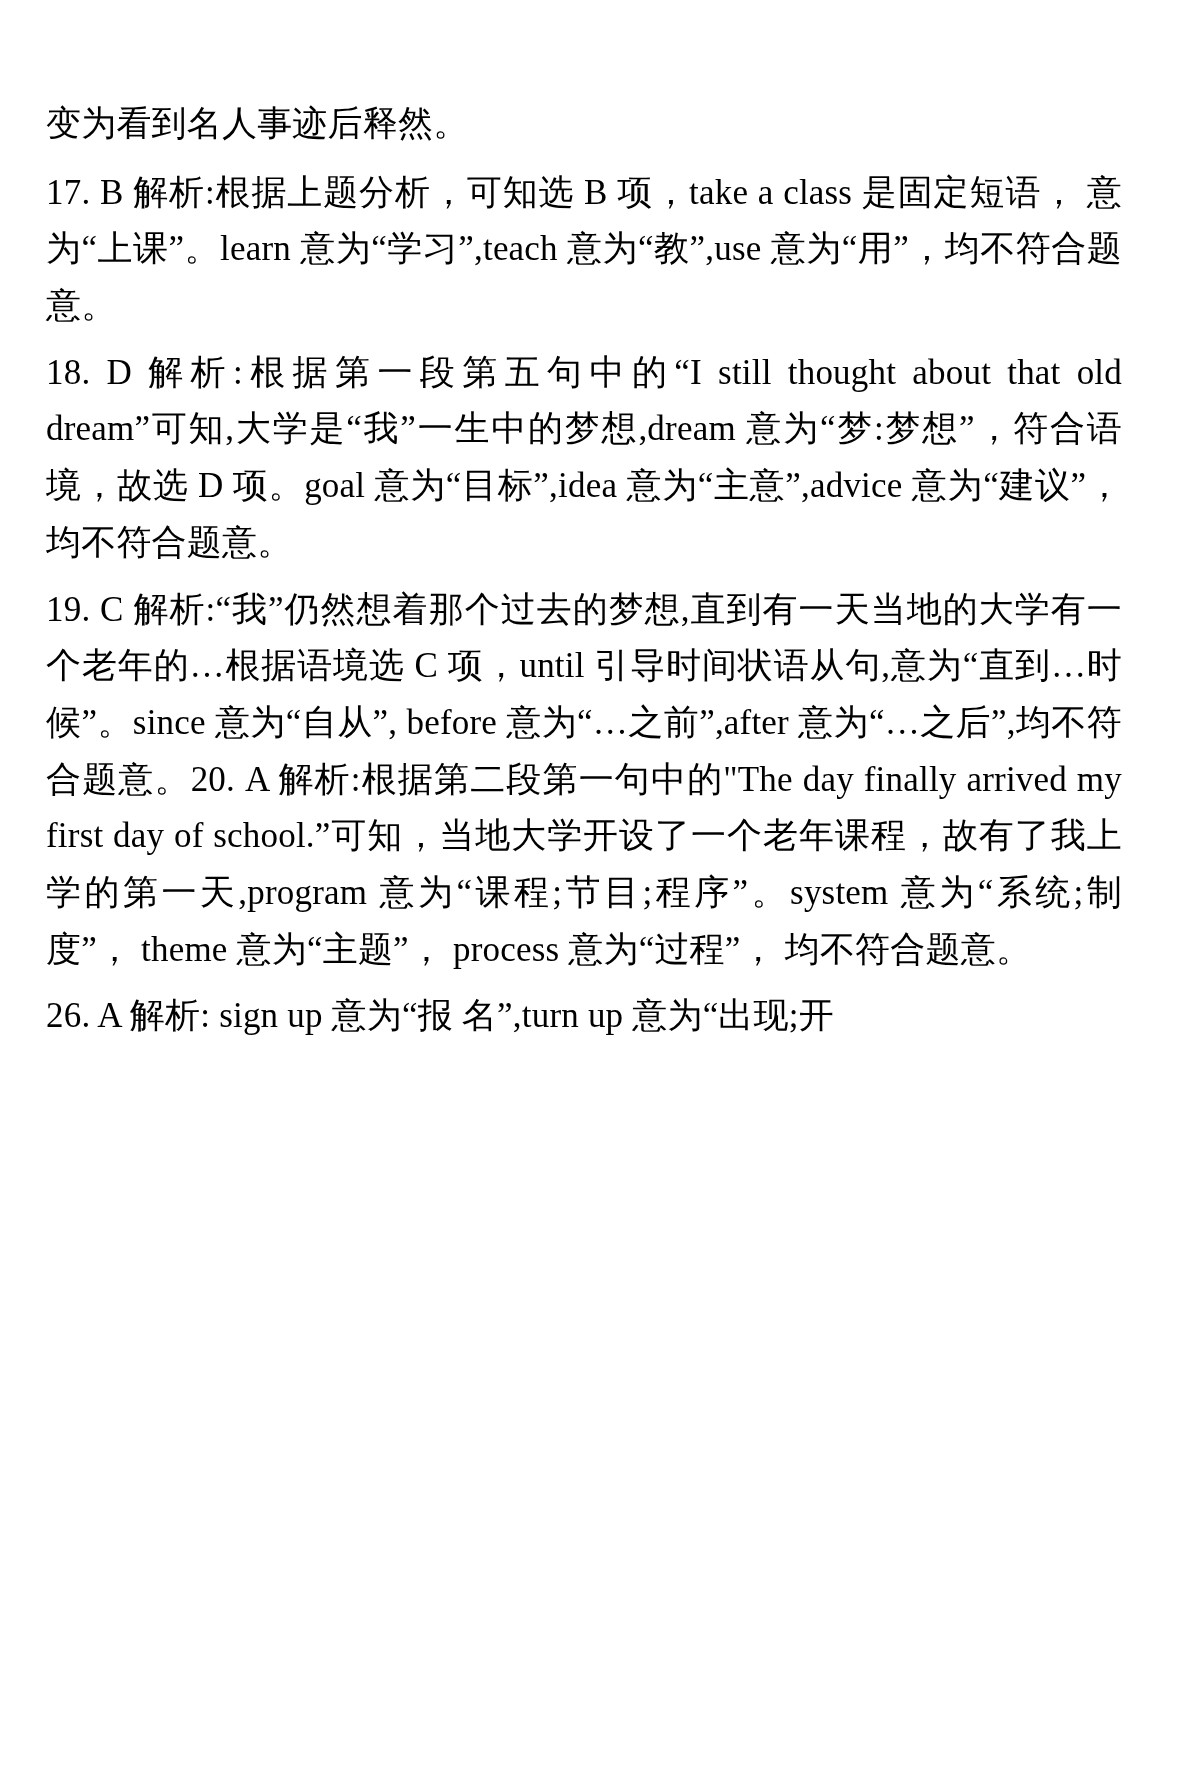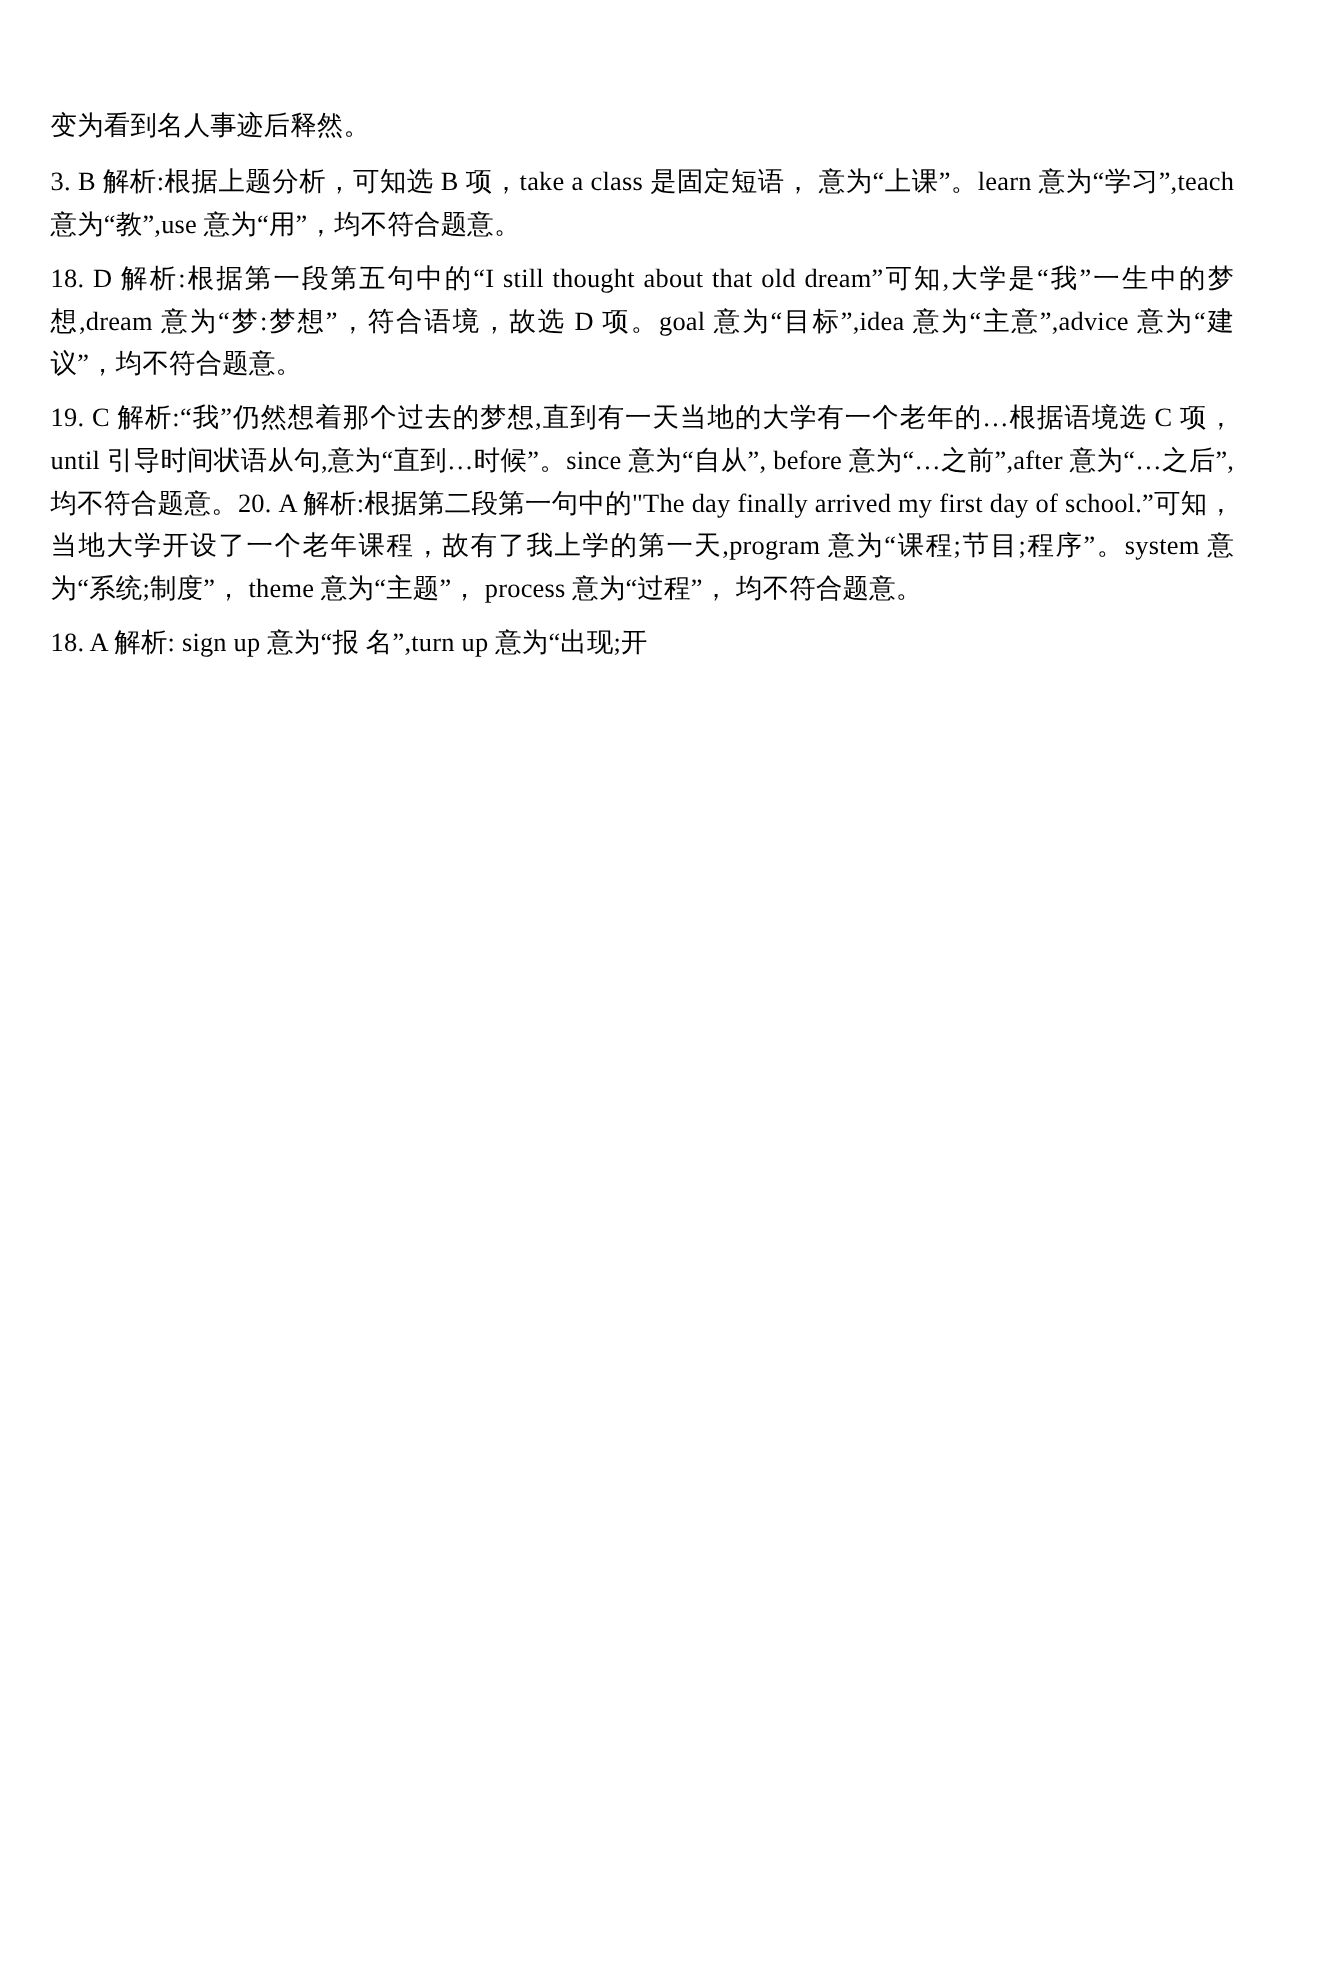--- a/index.html
+++ b/index.html
@@ -16,21 +16,21 @@
   }
   .page {
     position: relative;
     width: 1200px;
     height: 1792px;
     box-sizing: border-box;
     padding: 96px 78px 40px 46px;
     background: #fff;
   }
   .para {
-    font-size: 24px;
+    font-size: 35px;
     line-height: 1.62;
     text-align: justify;
     text-justify: inter-character;
     margin: 0 0 10px 0;
     letter-spacing: 0.2px;
     word-break: break-word;
   }
   .para:last-child {
     margin-bottom: 0;
   }
@@ -39,21 +39,21 @@
   }
 </style>
 </head>
 <body>
 
 <div class="page">
 
   <p class="para lead">变为看到名人事迹后释然。</p>
 
 
-  <p class="para">3. B 解析:根据上题分析，可知选 B 项，take a class 是固定短语， 意为“上课”。learn 意为“学习”,teach 意为“教”,use 意为“用”，均不符合题意。</p>
+  <p class="para">17. B 解析:根据上题分析，可知选 B 项，take a class 是固定短语， 意为“上课”。learn 意为“学习”,teach 意为“教”,use 意为“用”，均不符合题意。</p>
 
   <p class="para">18. D 解析:根据第一段第五句中的“I still thought about that old dream”可知,大学是“我”一生中的梦想,dream 意为“梦:梦想”，符合语境，故选 D 项。goal 意为“目标”,idea 意为“主意”,advice 意为“建议”，均不符合题意。</p>
 
   <p class="para">19. C 解析:“我”仍然想着那个过去的梦想,直到有一天当地的大学有一个老年的…根据语境选 C 项，until 引导时间状语从句,意为“直到…时候”。since 意为“自从”, before 意为“…之前”,after 意为“…之后”,均不符合题意。20. A 解析:根据第二段第一句中的"The day finally arrived my first day of school.”可知，当地大学开设了一个老年课程，故有了我上学的第一天,program 意为“课程;节目;程序”。system 意为“系统;制度”， theme 意为“主题”， process 意为“过程”， 均不符合题意。</p>
 
-  <p class="para">18. A 解析: sign up 意为“报 名”,turn up 意为“出现;开</p>
+  <p class="para">26. A 解析: sign up 意为“报 名”,turn up 意为“出现;开</p>
 
 </div>
 
 </body></html>

